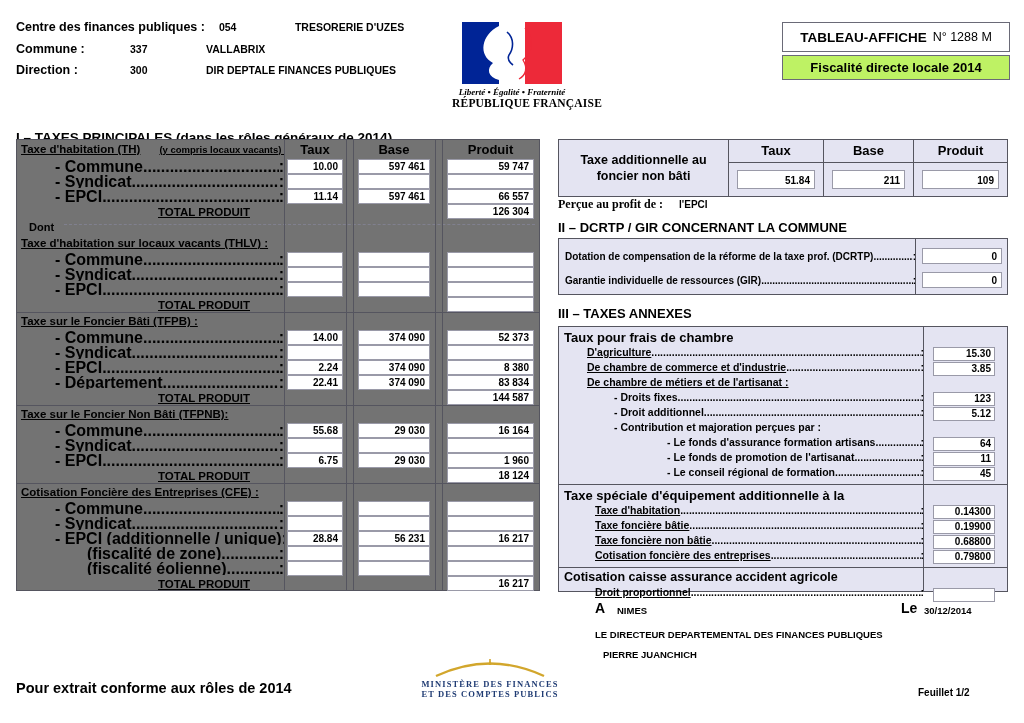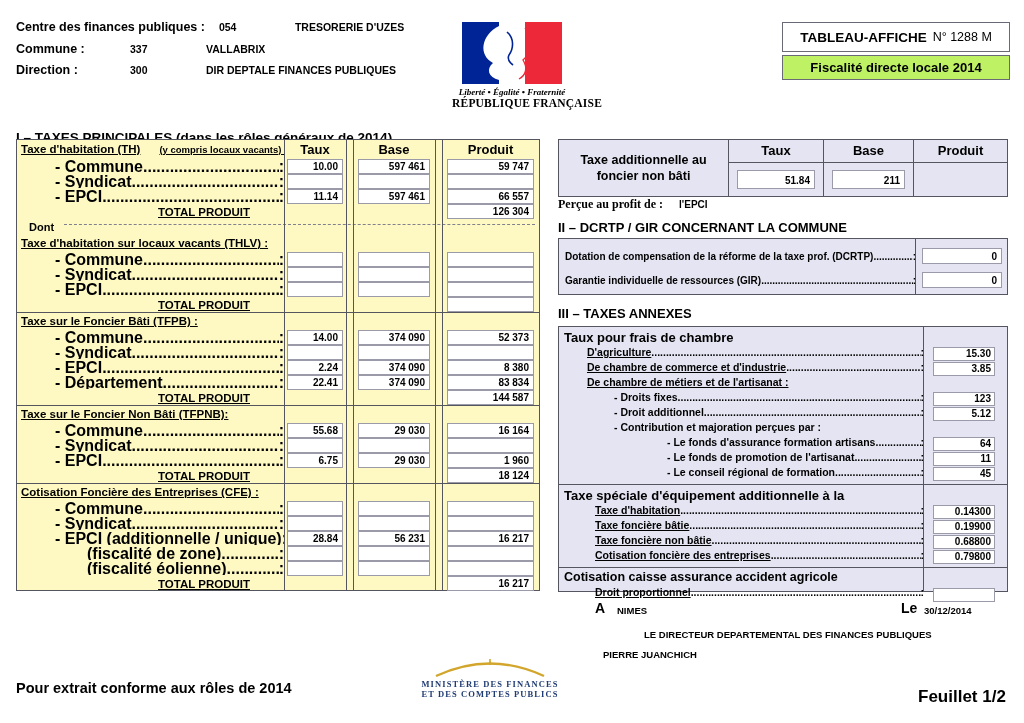--- a/index.html
+++ b/index.html
@@ -21,21 +21,21 @@
   .tr-box{position:absolute;left:782px;top:22px;width:228px;}
   .tr1{border:1px solid #6a6a77;background:#fff;height:30px;display:flex;align-items:center;justify-content:center;box-sizing:border-box;}
   .tr1 .strong{font-size:13.5px;font-weight:bold;}
   .tr1 .rest{font-size:12.5px;margin-left:6px;}
   .tr2{border:1px solid #6a6a77;background:#bef264;height:25px;margin-top:3px;display:flex;align-items:center;justify-content:center;
        font-weight:bold;font-size:13px;box-sizing:border-box;}
 
   .s-heading{position:absolute;font-weight:bold;font-size:13.5px;white-space:nowrap;}
 
   
-  .ltable{position:absolute;left:16px;top:139px;width:524px;height:452px;background:#fef9c3;
+  .ltable{position:absolute;left:16px;top:139px;width:524px;height:452px;background:#737373;
           border:1px solid #55555f;box-sizing:border-box;}
   .vline{position:absolute;top:0;bottom:0;width:1px;background:#55555f;}
   .trow{display:flex;height:15px;align-items:center;}
   .trow.title{height:17px;}
   .trow.head{height:19px;}
   .trow.dont{height:16px;align-items:center;}
   .cl-label{width:267px;flex:none;display:flex;align-items:baseline;overflow:hidden;box-sizing:border-box;}
   .cl-taux{width:62px;flex:none;}
   .cl-g1,.cl-g2{width:7px;flex:none;}
   .cl-base{width:82px;flex:none;}
@@ -105,21 +105,21 @@
   .s3sep{border-top:1px solid #55555f;margin-top:3px;}
 
   
   .sig{position:absolute;font-weight:bold;white-space:nowrap;}
   .f14{font-size:14px;} .f95{font-size:9.5px;}
   .min{position:absolute;left:415px;top:655px;width:150px;text-align:center;}
   .min svg{display:block;margin:0 auto;}
   .minl{font-family:"Liberation Serif",serif;font-weight:bold;color:#1f3b73;font-size:8.5px;
         letter-spacing:1.1px;line-height:10px;white-space:nowrap;}
   .foot-left{position:absolute;left:16px;top:680px;font-weight:bold;font-size:14.5px;}
-  .foot-right{position:absolute;left:918px;top:687px;font-weight:bold;font-size:17px;}
+  .foot-right{position:absolute;left:918px;top:687px;font-weight:bold;font-size:10px;}
 </style>
 </head>
 <body>
 
 <div class="page">
 
   <div class="hline" style="top:20px;">
     <span class="h-label">Centre des finances publiques :</span>
     <span class="h-code">054</span>
     <span class="h-value">TRESORERIE D'UZES</span>
@@ -629,20 +629,23 @@
         </div>
     </div>
     <div class="a-col c2" style="width:90px;">
       <div class="a-head">Base</div>
       <div class="a-val">
           <div class="wcell">211</div>
         </div>
     </div>
     <div class="a-col c3" style="flex:1;">
       <div class="a-head">Produit</div>
+      <div class="a-val">
+          <div class="wcell">109</div>
+        </div>
     </div>
   </div>
 
   <div class="percue">
     <span class="big">Perçue au profit de :</span>
     <span class="small">l'EPCI</span>
   </div>
 
   <div class="s-heading" style="left:558px;top:220px;font-size:13px;">II – DCRTP / GIR CONCERNANT LA COMMUNE</div>
   <div class="s2box">
@@ -815,21 +818,21 @@
             <div class="s3cell"></div>
           </div>
       </div>
     </div>
   </div>
 
   <span class="sig f14" style="left:595px;top:600px;">A</span>
   <span class="sig f95" style="left:617px;top:605px;">NIMES</span>
   <span class="sig f14" style="left:901px;top:600px;">Le</span>
   <span class="sig f95" style="left:924px;top:605px;">30/12/2014</span>
-  <span class="sig f95" style="left:620px;top:629px;padding-left:24px;">LE DIRECTEUR DEPARTEMENTAL DES FINANCES PUBLIQUES</span>
+  <span class="sig f95" style="left:571px;top:629px;padding-left:24px;">LE DIRECTEUR DEPARTEMENTAL DES FINANCES PUBLIQUES</span>
   <span class="sig f95" style="left:603px;top:649px;">PIERRE JUANCHICH</span>
 
   <div class="min">
     <svg width="120" height="24" viewBox="0 0 120 24">
       <path d="M6 21 Q 60 -4 114 21" stroke="#d2a62c" stroke-width="2.4" fill="none"></path>
       <line x1="60" y1="4" x2="60" y2="10" stroke="#d2a62c" stroke-width="1.6"></line>
       <polygon points="58.5,10 61.5,10 60,5.5" fill="#d2a62c"></polygon>
     </svg>
     <div class="minl">MINISTÈRE DES FINANCES</div>
     <div class="minl">ET DES COMPTES PUBLICS</div>

